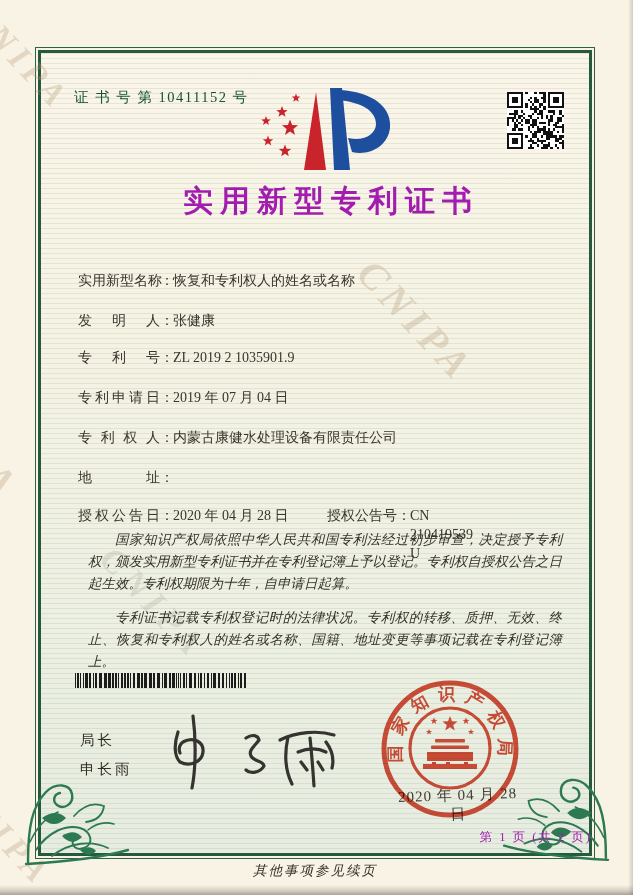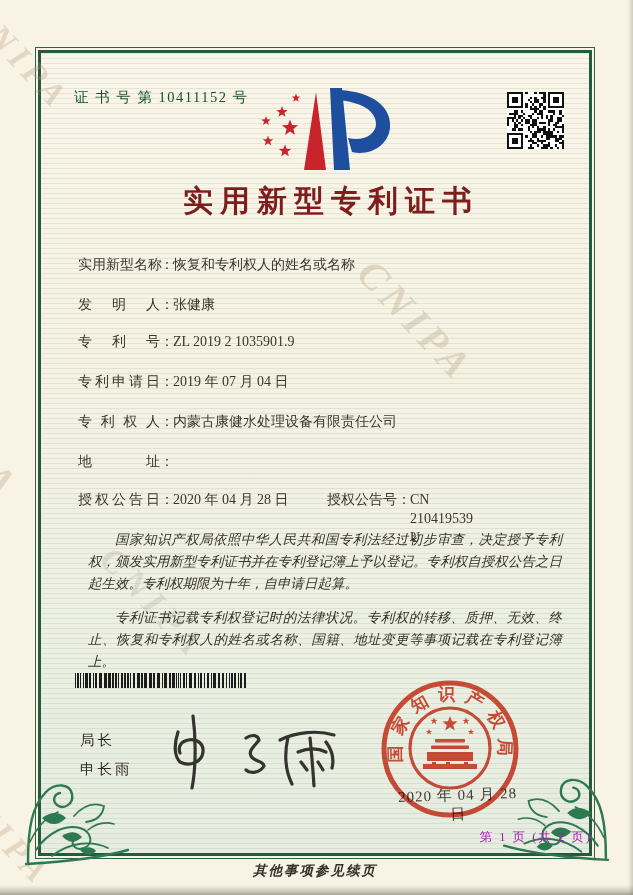--- a/index.html
+++ b/index.html
@@ -19,43 +19,43 @@
 
   .wm{position:absolute;z-index:2;transform:rotate(47deg);transform-origin:left top;
     font-family:"Liberation Serif","DejaVu Serif",serif;font-weight:bold;font-style:italic;
     letter-spacing:6px;color:rgba(176,150,114,.30);pointer-events:none;}
 
   .orn{position:absolute;z-index:2;}
 
   .abs{position:absolute;z-index:3;color:#3a352e;}
   .cert-no{left:74px;top:88px;font-size:14.5px;letter-spacing:1.5px;color:#14532d;}
   .title{left:38px;top:181px;width:586px;text-align:center;font-size:30px;font-weight:700;
-    letter-spacing:7px;color:#7f1d1d;}
+    letter-spacing:7px;color:#a21caf;}
 
   .frow{position:absolute;left:78px;z-index:3;display:flex;align-items:flex-start;
-    font-size:14px;color:#3a352e;line-height:19px;}
+    font-size:14px;color:#3a352e;line-height:19px;margin-top:16px;}
   .flabel{display:inline-block;width:82px;text-align:justify;text-align-last:justify;white-space:nowrap;}
   .fcolon{display:inline-block;width:13px;}
   .fval{display:inline-block;}
   .fval.wrap{max-width:352px;}
   .fpair2{position:absolute;left:249px;top:0;display:flex;}
 
   .body-text{left:76px;top:517px;width:498px;font-size:13.5px;line-height:22px;
     font-style:italic;color:#35302a;text-align:justify;}
   .body-text p{margin:12px;text-indent:2em;}
 
   .director{font-size:14.5px;letter-spacing:3px;color:#322d27;}
   .seal-date{left:390px;top:786px;width:136px;text-align:center;font-size:15px;
     letter-spacing:1px;color:#433c34;transform:rotate(-2deg);z-index:4;}
   .seal-svg{position:absolute;left:377px;top:676px;z-index:5;opacity:.93;mix-blend-mode:multiply;}
 
   .page-info{left:38px;top:829px;width:554px;text-align:right;font-size:12.5px;
     letter-spacing:2px;color:#a21caf;}
   .note{left:38px;top:862px;width:554px;text-align:center;font-size:13.5px;
-    font-style:italic;letter-spacing:2px;color:#35302a;font-weight:bold;}
+    font-style:italic;letter-spacing:2px;color:#35302a;}
 
   svg{display:block;}
 </style>
 </head>
 <body>
 
 <div class="page">
 
   <div class="frame"></div>
 

